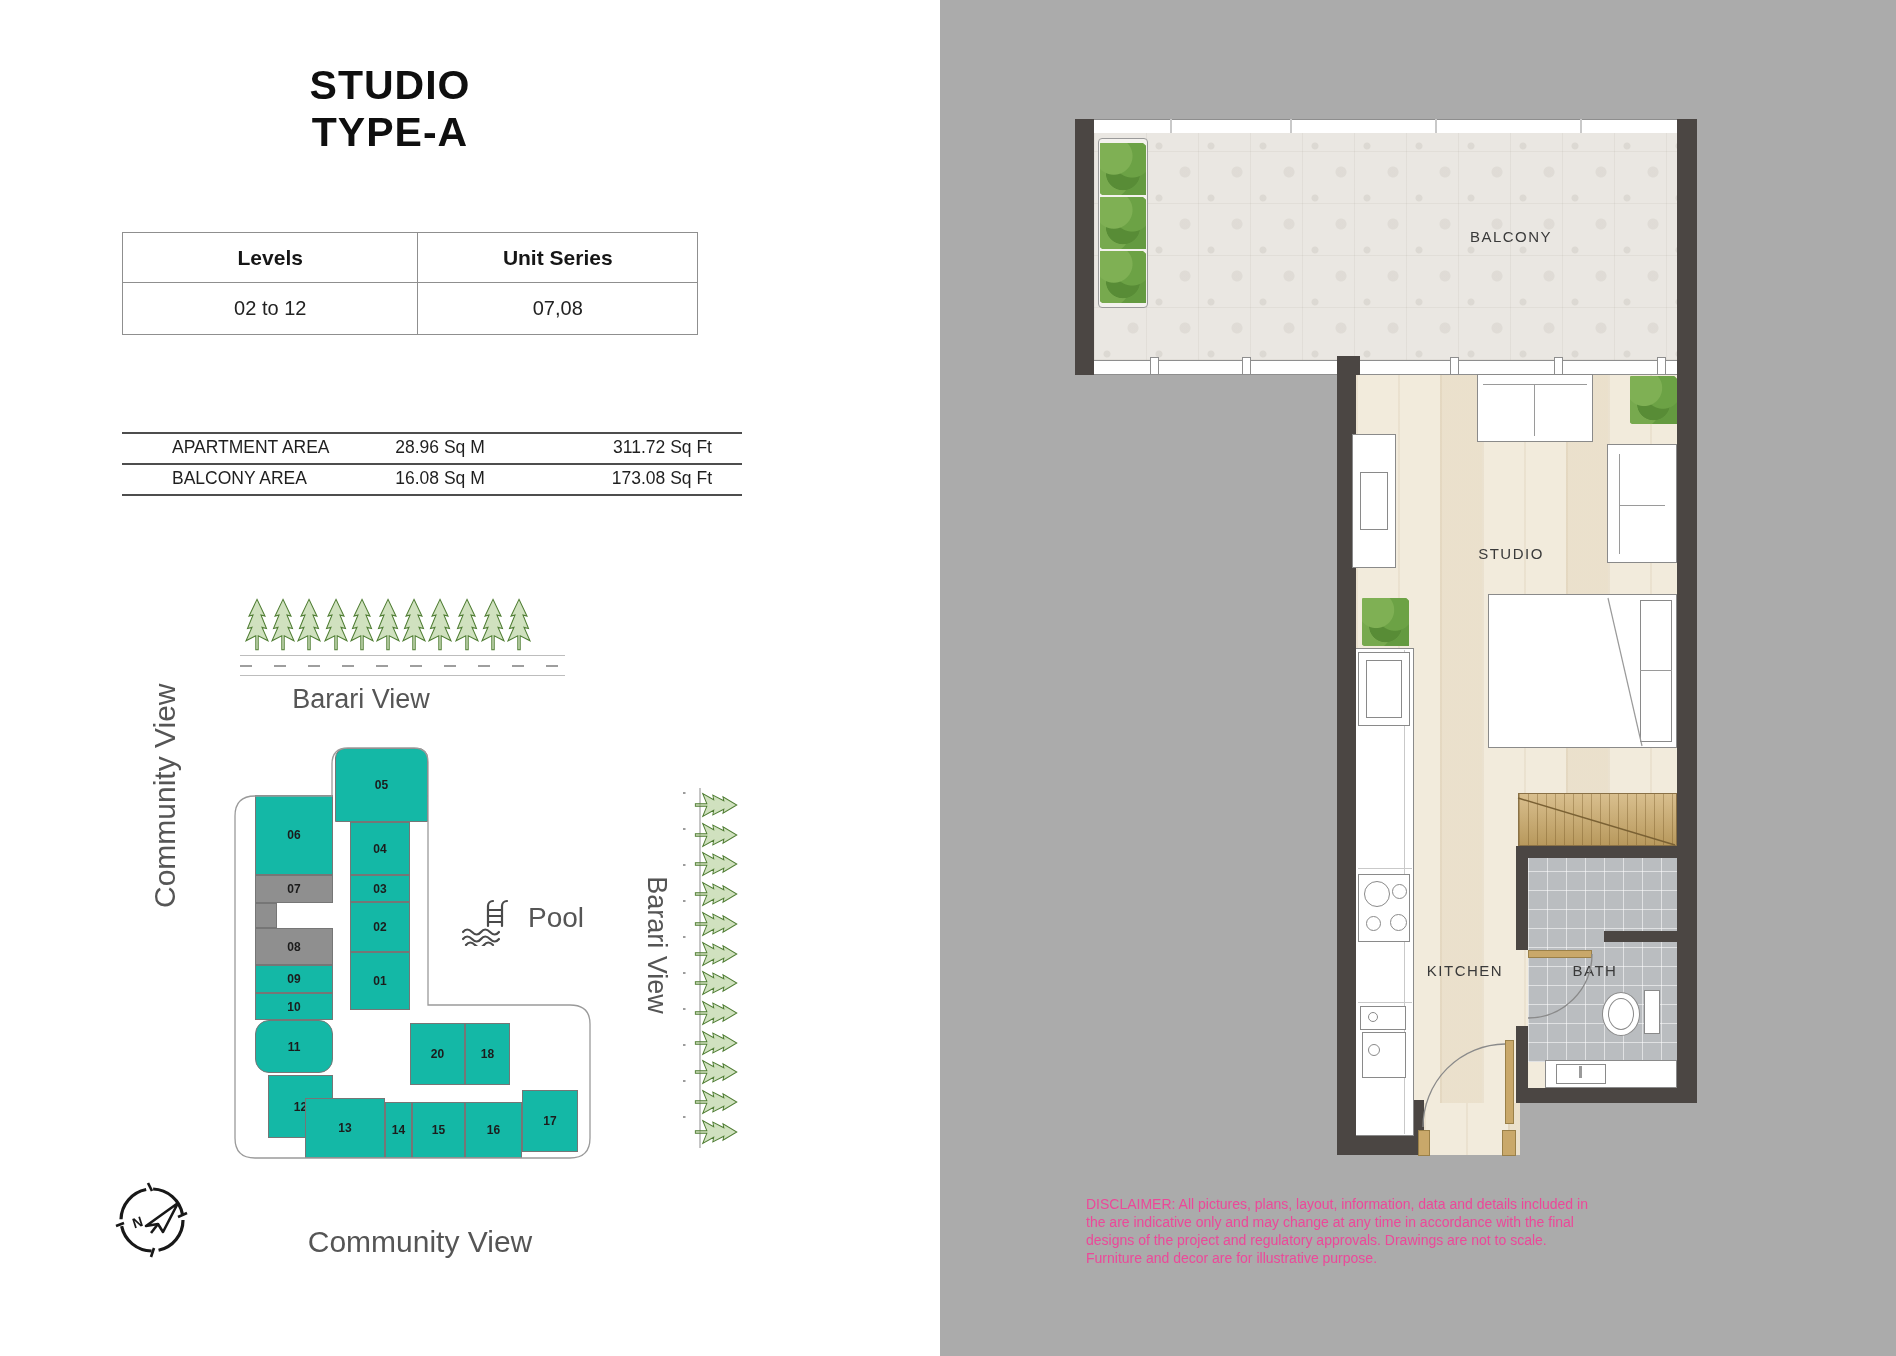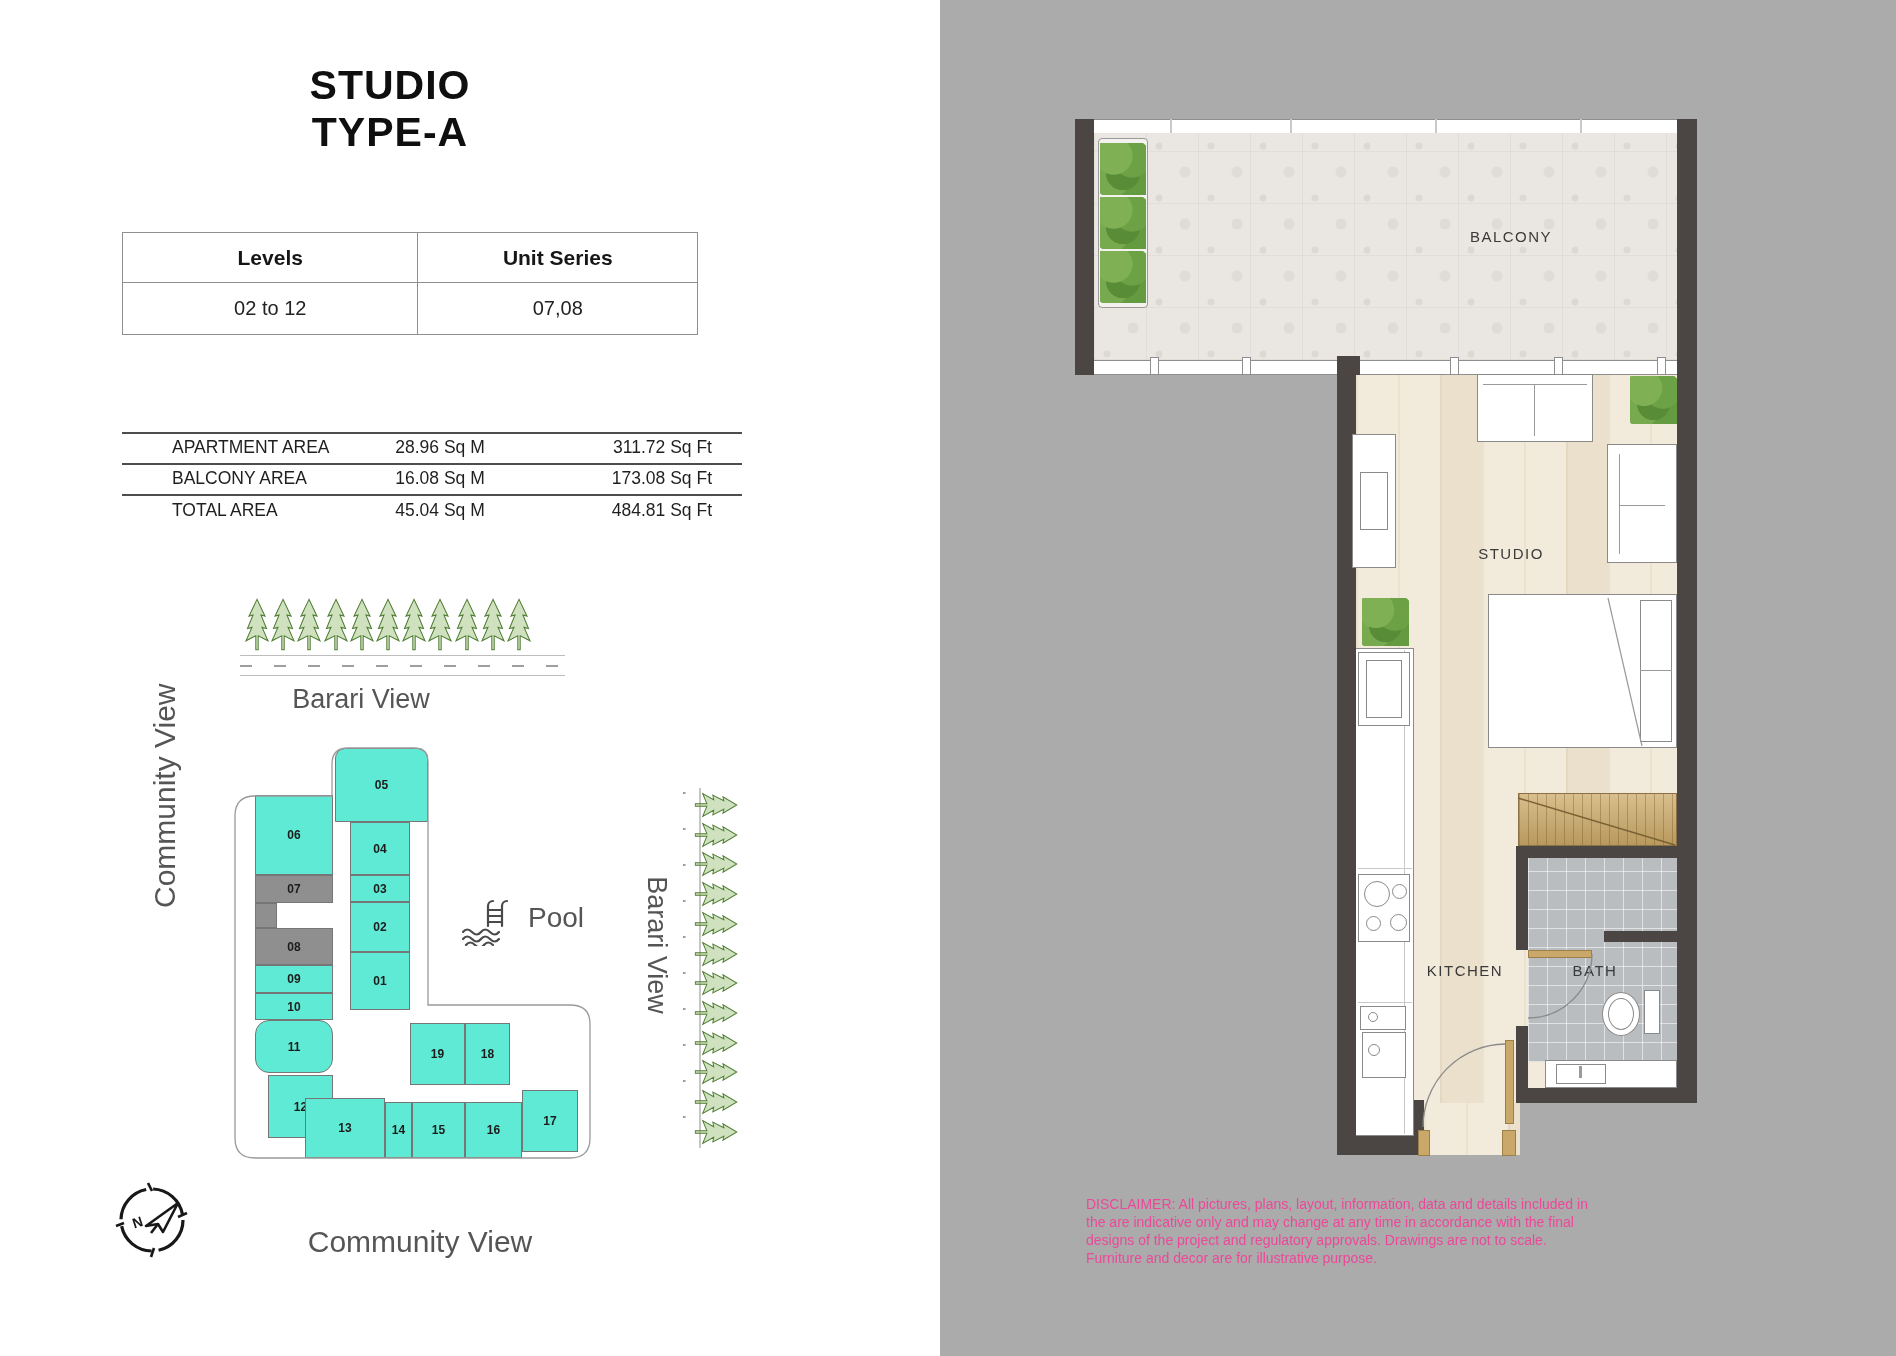--- a/index.html
+++ b/index.html
@@ -23,21 +23,21 @@
   .ar-sqft{position:absolute;left:430px;width:160px;text-align:right;top:0}
   .view-label{color:#555;white-space:nowrap}
   .road-h{position:absolute;left:240px;top:655px;width:325px;height:21px;
     border-top:1.5px solid #bdbdbd;border-bottom:1.5px solid #bdbdbd;
     background:repeating-linear-gradient(90deg,#9e9e9e 0 12px,transparent 12px 34px);
     background-size:100% 2px;background-position:0 center;background-repeat:no-repeat}
   .tree{position:absolute}
   .road-v-line{position:absolute;left:699px;top:788px;width:2px;height:360px;background:#c6c6c6}
   .road-v-dash{position:absolute;left:683px;top:792px;width:9px;height:352px;
     background:repeating-linear-gradient(180deg,#9c9c9c 0 2px,transparent 2px 36px) left top/2.5px 100% repeat-y}
-  .unit{position:absolute;background:#5eead4;border:1px solid #767676;display:flex;align-items:center;
+  .unit{position:absolute;background:#14b8a6;border:1px solid #767676;display:flex;align-items:center;
     justify-content:center;font-size:12px;font-weight:bold;color:#1c1c1c}
   .unit.dark{background:#8f8f8f}
   .kp-conn{position:absolute;left:255px;top:903px;width:22px;height:25px;background:#8f8f8f;border:1px solid #767676}
   
   .gray-panel{position:absolute;left:940px;top:0;width:956px;height:1356px;background:#ABABAB}
   .wall{position:absolute;background:#4B4643}
   .wband{position:absolute;background:#fff;border-top:1.5px solid #8e8e8e;border-bottom:1.5px solid #8e8e8e}
   .mull{position:absolute;top:357px;width:9px;height:18px;background:#fff;border:1px solid #8e8e8e}
   .tick{position:absolute;top:119px;width:2px;height:14px;background:#c9c9c9}
   .balcony-floor{position:absolute;left:1094px;top:133px;width:583px;height:227px;background-color:#EAE7E2;
@@ -103,25 +103,20 @@
       <div class="ar-sqm">28.96 Sq M</div>
       <div class="ar-sqft">311.72 Sq Ft</div>
     </div>
     <div class="ar-rule" style="top:64px"></div>
     <div class="ar-row" style="top:69px">
       <div class="ar-label">BALCONY AREA</div>
       <div class="ar-sqm">16.08 Sq M</div>
       <div class="ar-sqft">173.08 Sq Ft</div>
     </div>
     <div class="ar-rule" style="top:95px"></div>
-    <div class="ar-row" style="top:101px">
-      <div class="ar-label">TOTAL AREA</div>
-      <div class="ar-sqm">45.04 Sq M</div>
-      <div class="ar-sqft">484.81 Sq Ft</div>
-    </div>
   </div>
 
   <div id="treeRow">
       <div class="tree" style="left: 244px; top: 596px; width: 26px; height: 56px;"><svg viewBox="0 0 26 50" width="100%" height="100%" preserveAspectRatio="none">
           <path d="M13 3 L21 18 L17 17 L22.5 29 L18 28 L24 40 L14.2 35.5 L14.2 48 L11.8 48 L11.8 35.5 L2 40 L8 28 L3.5 29 L9 17 L5 18 Z" fill="#a9c98a" fill-opacity="0.55" stroke="#4f7d33" stroke-width="1"></path>
         </svg></div>
       <div class="tree" style="left: 270.2px; top: 596px; width: 26px; height: 56px;"><svg viewBox="0 0 26 50" width="100%" height="100%" preserveAspectRatio="none">
           <path d="M13 3 L21 18 L17 17 L22.5 29 L18 28 L24 40 L14.2 35.5 L14.2 48 L11.8 48 L11.8 35.5 L2 40 L8 28 L3.5 29 L9 17 L5 18 Z" fill="#a9c98a" fill-opacity="0.55" stroke="#4f7d33" stroke-width="1"></path>
         </svg></div>
       <div class="tree" style="left: 296.4px; top: 596px; width: 26px; height: 56px;"><svg viewBox="0 0 26 50" width="100%" height="100%" preserveAspectRatio="none">
@@ -161,21 +156,21 @@
       <div class="unit" style="left: 350px; top: 822px; width: 60px; height: 53px;">04</div>
       <div class="unit dark" style="left: 255px; top: 875px; width: 78px; height: 28px;">07</div>
       <div class="unit" style="left: 350px; top: 875px; width: 60px; height: 27px;">03</div>
       <div class="unit" style="left: 350px; top: 902px; width: 60px; height: 50px;">02</div>
       <div class="unit dark" style="left: 255px; top: 928px; width: 78px; height: 37px;">08</div>
       <div class="unit" style="left: 350px; top: 952px; width: 60px; height: 58px;">01</div>
       <div class="unit" style="left: 255px; top: 965px; width: 78px; height: 28px;">09</div>
       <div class="unit" style="left: 255px; top: 993px; width: 78px; height: 27px;">10</div>
       <div class="unit" style="left: 255px; top: 1020px; width: 78px; height: 53px; border-radius: 14px;">11</div>
       <div class="unit" style="left: 268px; top: 1075px; width: 65px; height: 63px;">12</div>
-      <div class="unit" style="left: 410px; top: 1023px; width: 55px; height: 62px;">19</div>
+      <div class="unit" style="left: 410px; top: 1023px; width: 55px; height: 62px;">20</div>
       <div class="unit" style="left: 465px; top: 1023px; width: 45px; height: 62px;">18</div>
       <div class="unit" style="left: 305px; top: 1098px; width: 80px; height: 60px;">13</div>
       <div class="unit" style="left: 385px; top: 1102px; width: 27px; height: 56px;">14</div>
       <div class="unit" style="left: 412px; top: 1102px; width: 53px; height: 56px;">15</div>
       <div class="unit" style="left: 465px; top: 1102px; width: 57px; height: 56px;">16</div>
       <div class="unit" style="left: 522px; top: 1090px; width: 56px; height: 62px;">17</div>
     </div>
   <div class="kp-conn"></div>
 
   <svg class="abs" style="left:460px;top:894px" width="58" height="52" viewBox="0 0 58 52">

